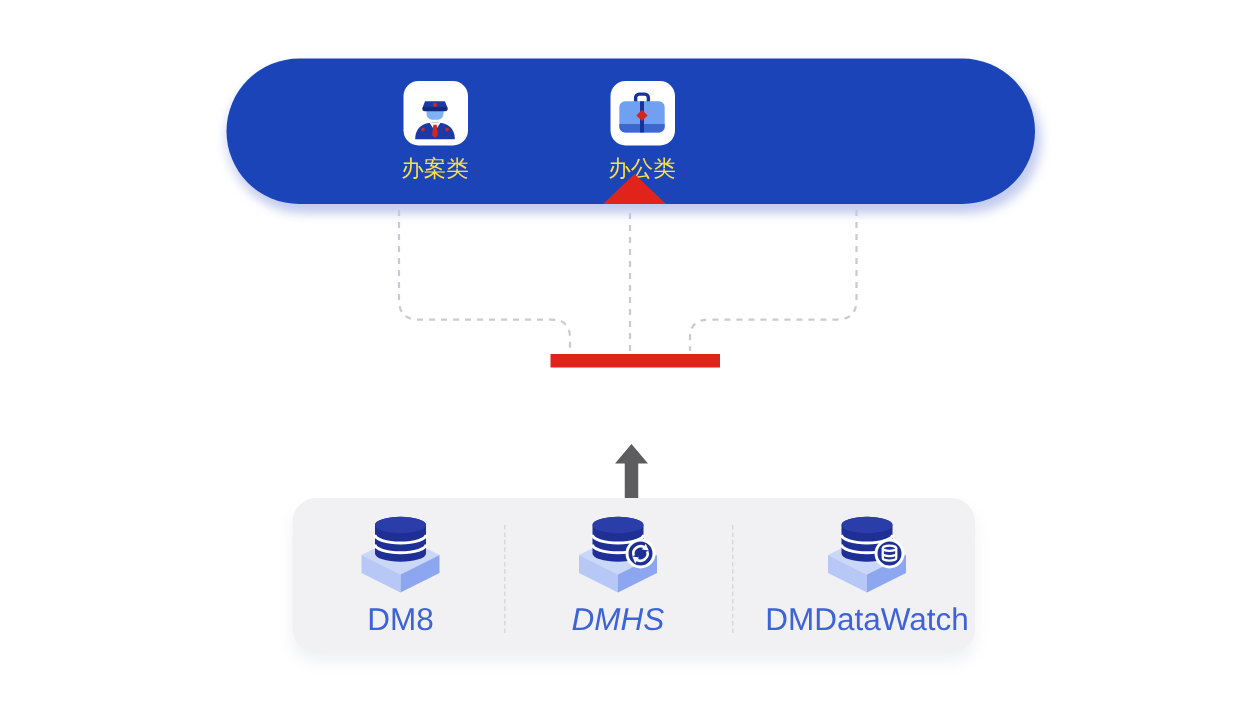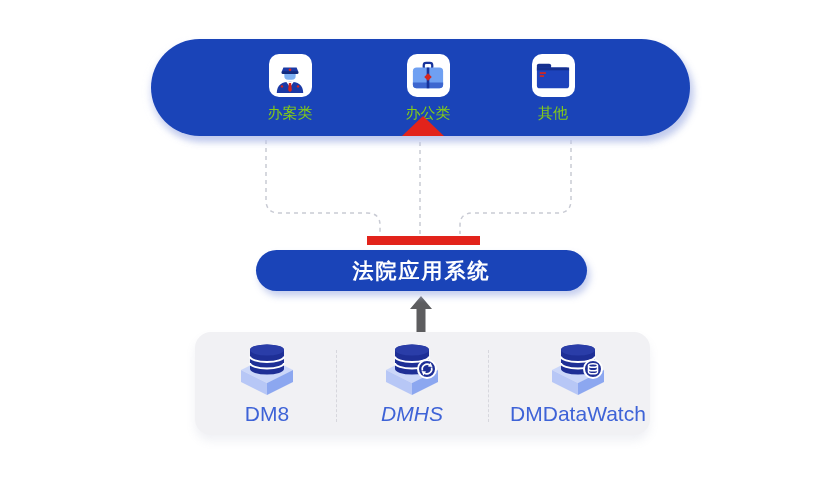--- a/index.html
+++ b/index.html
@@ -11,21 +11,21 @@
     position:absolute;left:151px;top:39px;width:539px;height:97px;
     background:#1A44B8;border-radius:49px;
     box-shadow:4px 6px 7px rgba(187,198,235,.85), -2px 4px 6px rgba(205,213,242,.55);
   }
   .app-item{position:absolute;top:15px;width:90px;text-align:center;}
   .app-item.i0{left:94px;} .app-item.i1{left:232px;} .app-item.i2{left:357px;}
   .icon-tile{
     width:43px;height:43px;border-radius:10px;background:#ffffff;margin:0 auto;
     display:flex;align-items:center;justify-content:center;
   }
-  .app-label{margin-top:7px;color:#84cc16;font-size:15px;line-height:18px;}
+  .app-label{margin-top:7px;color:#fde047;font-size:15px;line-height:18px;}
 
   
   .red-triangle{
     position:absolute;left:402px;top:116px;width:0;height:0;z-index:3;
     border-left:21px solid transparent;border-right:21px solid transparent;
     border-bottom:20px solid #E2231B;
   }
 
   
   .connectors{position:absolute;left:0;top:0;width:830px;height:482px;pointer-events:none;}
@@ -100,41 +100,26 @@
           <rect x="13.5" y="1" width="9" height="7" rx="2.5" fill="none" stroke="#16339B" stroke-width="2.4"></rect>
           <rect x="2" y="6" width="32" height="22" rx="4" fill="#6FA0F2"></rect>
           <path d="M2,22 h32 v2 a4,4 0 0 1 -4,4 h-24 a4,4 0 0 1 -4,-4 Z" fill="#3D66CF"></path>
           <rect x="16.6" y="6" width="2.8" height="22" fill="#16339B"></rect>
           <rect x="15.2" y="13.2" width="5.6" height="5.6" transform="rotate(45 18 16)" fill="#D6251D"></rect>
         </svg>
       </div>
       <div class="app-label">办公类</div>
     </div>
 
-    <div class="app-item i2">
-      <div class="icon-tile">
-        <svg width="36" height="30" viewBox="0 0 38 30">
-          <rect x="2" y="2" width="15" height="8" rx="2" fill="#15308F"></rect>
-          <rect x="2" y="6" width="34" height="22" rx="3" fill="#1D43BC"></rect>
-          <rect x="2" y="6" width="34" height="3" fill="#15308F"></rect>
-          <rect x="5" y="11" width="6.5" height="1.8" fill="#D6251D"></rect>
-          <rect x="5" y="14.2" width="4.5" height="1.8" fill="#D6251D"></rect>
-        </svg>
-      </div>
-      <div class="app-label">其他</div>
-    </div>
   </div>
 
   <div class="red-triangle"></div>
 
   <div class="red-bar"></div>
 
-  <div class="system-box">
-    <span class="system-title">法院应用系统</span>
-  </div>
 
   <svg class="up-arrow" viewBox="0 0 24 38">
     <polygon points="12,0 23,13 16.5,13 16.5,38 7.5,38 7.5,13 1,13" fill="#5D5D5F"></polygon>
   </svg>
 
   <div class="data-panel">
     <div class="v-sep s0"></div>
     <div class="v-sep s1"></div>
 
     <div class="db-item d0">

